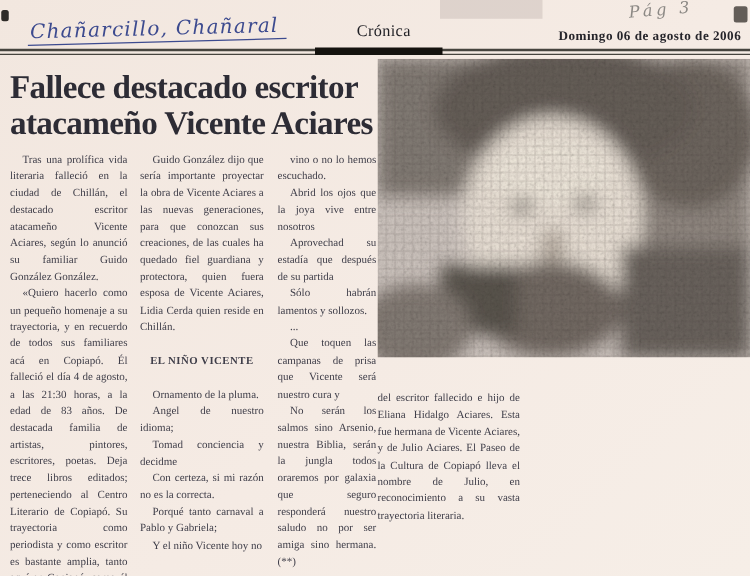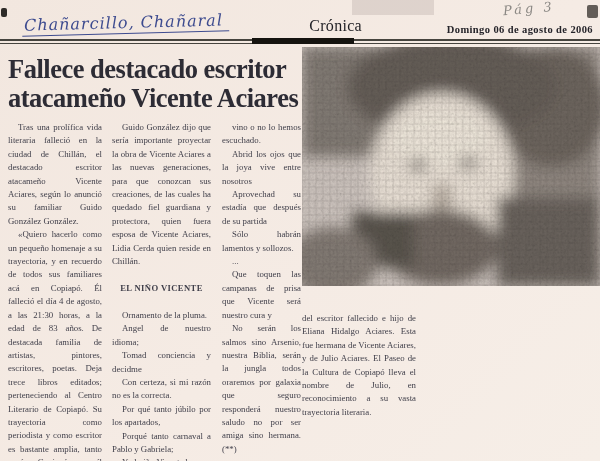--- a/index.html
+++ b/index.html
@@ -10,22 +10,22 @@
   }
   
   .handwritten{
     position:absolute; left:22px; top:13px;
     font-family:"DejaVu Serif", serif; font-style:italic;
     font-size:16px; letter-spacing:1px; color:#3d4b8f;
     transform:rotate(-1.5deg); border-bottom:1.5px solid #3d4b8f;
     padding:0 6px 1px 2px; white-space:nowrap;
   }
   .section-title{
-    position:absolute; left:252px; top:17px; width:110px; text-align:right;
-    font-size:16px; color:#1f1f24; letter-spacing:0.3px;
+    position:absolute; left:252px; top:17px; width:110px; text-align:center;
+    font-size:13px; color:#1f1f24; letter-spacing:0.3px;
   }
   .page-note{
     position:absolute; left:503px; top:1px;
     font-family:"DejaVu Serif", serif; font-style:italic;
     font-size:13px; color:#8b8884; letter-spacing:3px; transform:rotate(-5deg);
   }
   .issue-date{
     position:absolute; right:7px; top:24px;
     font-size:10.5px; font-weight:bold; color:#25242a; letter-spacing:0.4px;
   }
@@ -119,21 +119,20 @@
   <p>«Quiero hacerlo como un pequeño homenaje a su trayectoria, y en recuerdo de todos sus familiares acá en Copiapó. Él falleció el día 4 de agosto, a las 21:30 horas, a la edad de 83 años. De destacada familia de artistas, pintores, escritores, poetas. Deja trece libros editados; perteneciendo al Centro Literario de Copiapó. Su trayectoria como periodista y como escritor es bastante amplia, tanto aquí en Copiapó, como él hace muchos años se radica en Chillán, donde fallece», indicó.</p>
 </div>
 
 <div class="col col-2">
   <p>Guido González dijo que sería importante proyectar la obra de Vicente Aciares a las nuevas generaciones, para que conozcan sus creaciones, de las cuales ha quedado fiel guardiana y protectora, quien fuera esposa de Vicente Aciares, Lidia Cerda quien reside en Chillán.</p>
   <div class="poem-heading">EL NIÑO VICENTE</div>
   <p class="poem-line">Ornamento de la pluma.</p>
   <p class="poem-line">Angel de nuestro idioma;</p>
   <p class="poem-line">Tomad conciencia y decidme</p>
   <p class="poem-line">Con certeza, si mi razón no es la correcta.</p>
-  <p class="poem-line">Por qué tanto júbilo por los apartados,</p>
   <p class="poem-line">Porqué tanto carnaval a Pablo y Gabriela;</p>
   <p class="poem-line">Y el niño Vicente hoy no</p>
 </div>
 
 <div class="col col-3">
   <p class="poem-line no-indent">vino o no lo hemos escuchado.</p>
   <p class="poem-line">Abrid los ojos que la joya vive entre nosotros</p>
   <p class="poem-line">Aprovechad su estadía que después de su partida</p>
   <p class="poem-line">Sólo habrán lamentos y sollozos.</p>
   <p class="poem-line">...</p>

